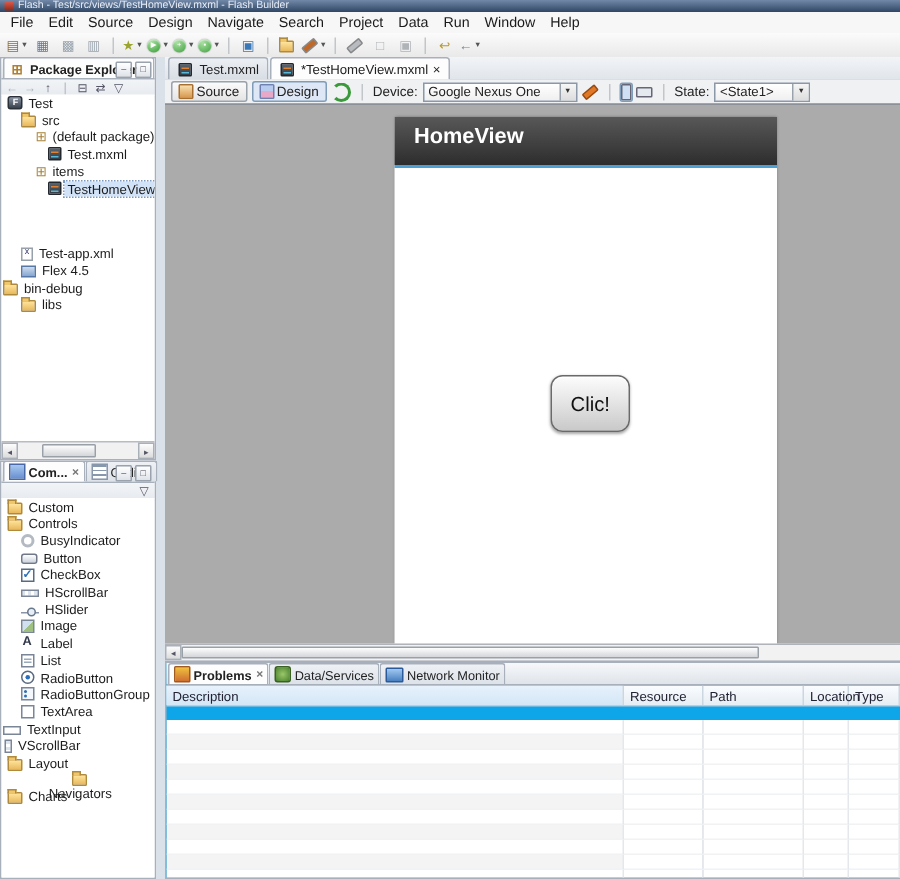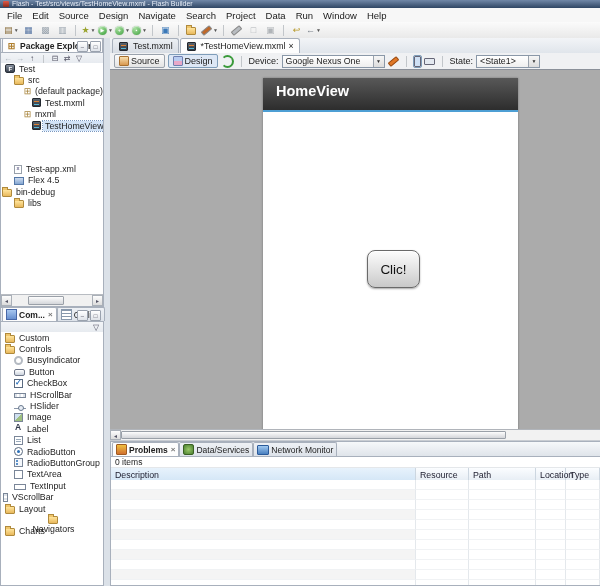--- a/index.html
+++ b/index.html
@@ -125,21 +125,21 @@
   #clic-btn{position:absolute;left:104px;top:172px;width:51px;height:36px;border-radius:8px;
     border:1px solid #6a6a6a;background:linear-gradient(#fcfcfc,#e6e6e6 45%,#c9c9c9);
     box-shadow:0 1px 2px rgba(0,0,0,.35),inset 0 1px 0 #fff;
     display:flex;align-items:center;justify-content:center;font-size:13.5px;color:#111;}
   #ehscroll{position:absolute;left:110px;top:429px;right:0;height:12px;background:#f2f2f2;
     border-top:1px solid #b0b4ba;border-bottom:1px solid #c8ccd2;box-sizing:border-box;display:flex;}
   #ehscroll .arr{width:11px;display:flex;align-items:center;justify-content:center;font-size:6px;color:#556;
     background:linear-gradient(#fdfdfd,#dcdcdc);border:1px solid #aab0b8;box-sizing:border-box;}
   #ehscroll .thumb{width:383px;background:linear-gradient(#fdfdfd,#d4d6da);border:1px solid #9aa0a8;border-radius:1px;margin:1px 0;}
   
-  #bottom-panel{position:absolute;left:110px;top:441px;right:0;bottom:0;background:#ffffff;
+  #bottom-panel{position:absolute;left:110px;top:441px;right:0;bottom:0;background:#0ea5e9;
     border:1px solid #a8b0bc;border-right:none;box-sizing:border-box;}
   #ptabs{height:14px;}
   .pti{width:9px;height:9px;flex:0 0 auto;}
   .pti-problems{background:linear-gradient(#f0c040,#d07030);border:1px solid #a05a20;border-radius:1px;}
   .pti-data{background:radial-gradient(#9ac868,#4a8030);border:1px solid #3a6024;border-radius:2px;}
   .pti-net{width:10px;height:8px;background:linear-gradient(#9fc8f0,#4a80c0);border:1px solid #2a5a9a;border-radius:1px;}
   .pti-outline{background:repeating-linear-gradient(#8898ac 0 1px,#fff 1px 3px);border:1px solid #8898ac;}
   .pti-comp{background:linear-gradient(#a8c8f0,#6890d0);border:1px solid #4868a8;}
   #pstatus{height:10px;display:flex;align-items:center;padding-left:4px;font-size:8.5px;color:#222;
     border-bottom:1px solid #e4e7ea;}
@@ -272,21 +272,21 @@
         <div class="trow" style="padding-left: 21px;">
           <span class="gly" style="color: rgb(168, 132, 60);">⊞</span>
           <span class="lbl">(default package)</span>
         </div>
         <div class="trow" style="padding-left: 30px;">
           <span class="tic tic-mxml"></span>
           <span class="lbl">Test.mxml</span>
         </div>
         <div class="trow" style="padding-left: 21px;">
           <span class="gly" style="color: rgb(168, 132, 60);">⊞</span>
-          <span class="lbl">mxml</span>
+          <span class="lbl">items</span>
         </div>
         <div class="trow sel" style="padding-left: 30px;">
           <span class="tic tic-mxml"></span>
           <span class="lbl">TestHomeView.mxml</span>
         </div>
         <div class="trow" style="padding-left: 12px; margin-top: 32px;">
           <span class="tic tic-xml"></span>
           <span class="lbl">Test-app.xml</span>
         </div>
         <div class="trow" style="padding-left: 12px;">
@@ -379,21 +379,21 @@
           <span class="lbl">RadioButton</span>
         </div>
         <div class="trow" style="padding-left: 12px;">
           <span class="ci ci-rgroup"></span>
           <span class="lbl">RadioButtonGroup</span>
         </div>
         <div class="trow" style="padding-left: 12px;">
           <span class="ci ci-area"></span>
           <span class="lbl">TextArea</span>
         </div>
-        <div class="trow" style="padding-left: 12px;">
+        <div class="trow" style="">
           <span class="ci ci-input"></span>
           <span class="lbl">TextInput</span>
         </div>
         <div class="trow" style="">
           <span class="ci ci-vbar"></span>
           <span class="lbl">VScrollBar</span>
         </div>
         <div class="trow" style="padding-left: 3px;">
           <span class="tic tic-folder"></span>
           <span class="lbl">Layout</span>
@@ -474,21 +474,20 @@
         </span>
         <span class="vtab">
           <span class="pti pti-data"></span>
           <span>Data/Services</span>
         </span>
         <span class="vtab">
           <span class="pti pti-net"></span>
           <span>Network Monitor</span>
         </span>
       </div>
-    <div id="pstatus">0 items</div>
     <div id="phead">
         <span class="hc" style="width: 305px;">Description</span>
         <span class="hc" style="width: 53px;">Resource</span>
         <span class="hc" style="width: 67px;">Path</span>
         <span class="hc" style="width: 30px;">Location</span>
         <span class="hc" style="flex: 1 1 0%;">Type</span>
       </div>
     <div id="prows">
         <div class="prow">
           <span class="pc desc" style="width: 305px;"></span>

